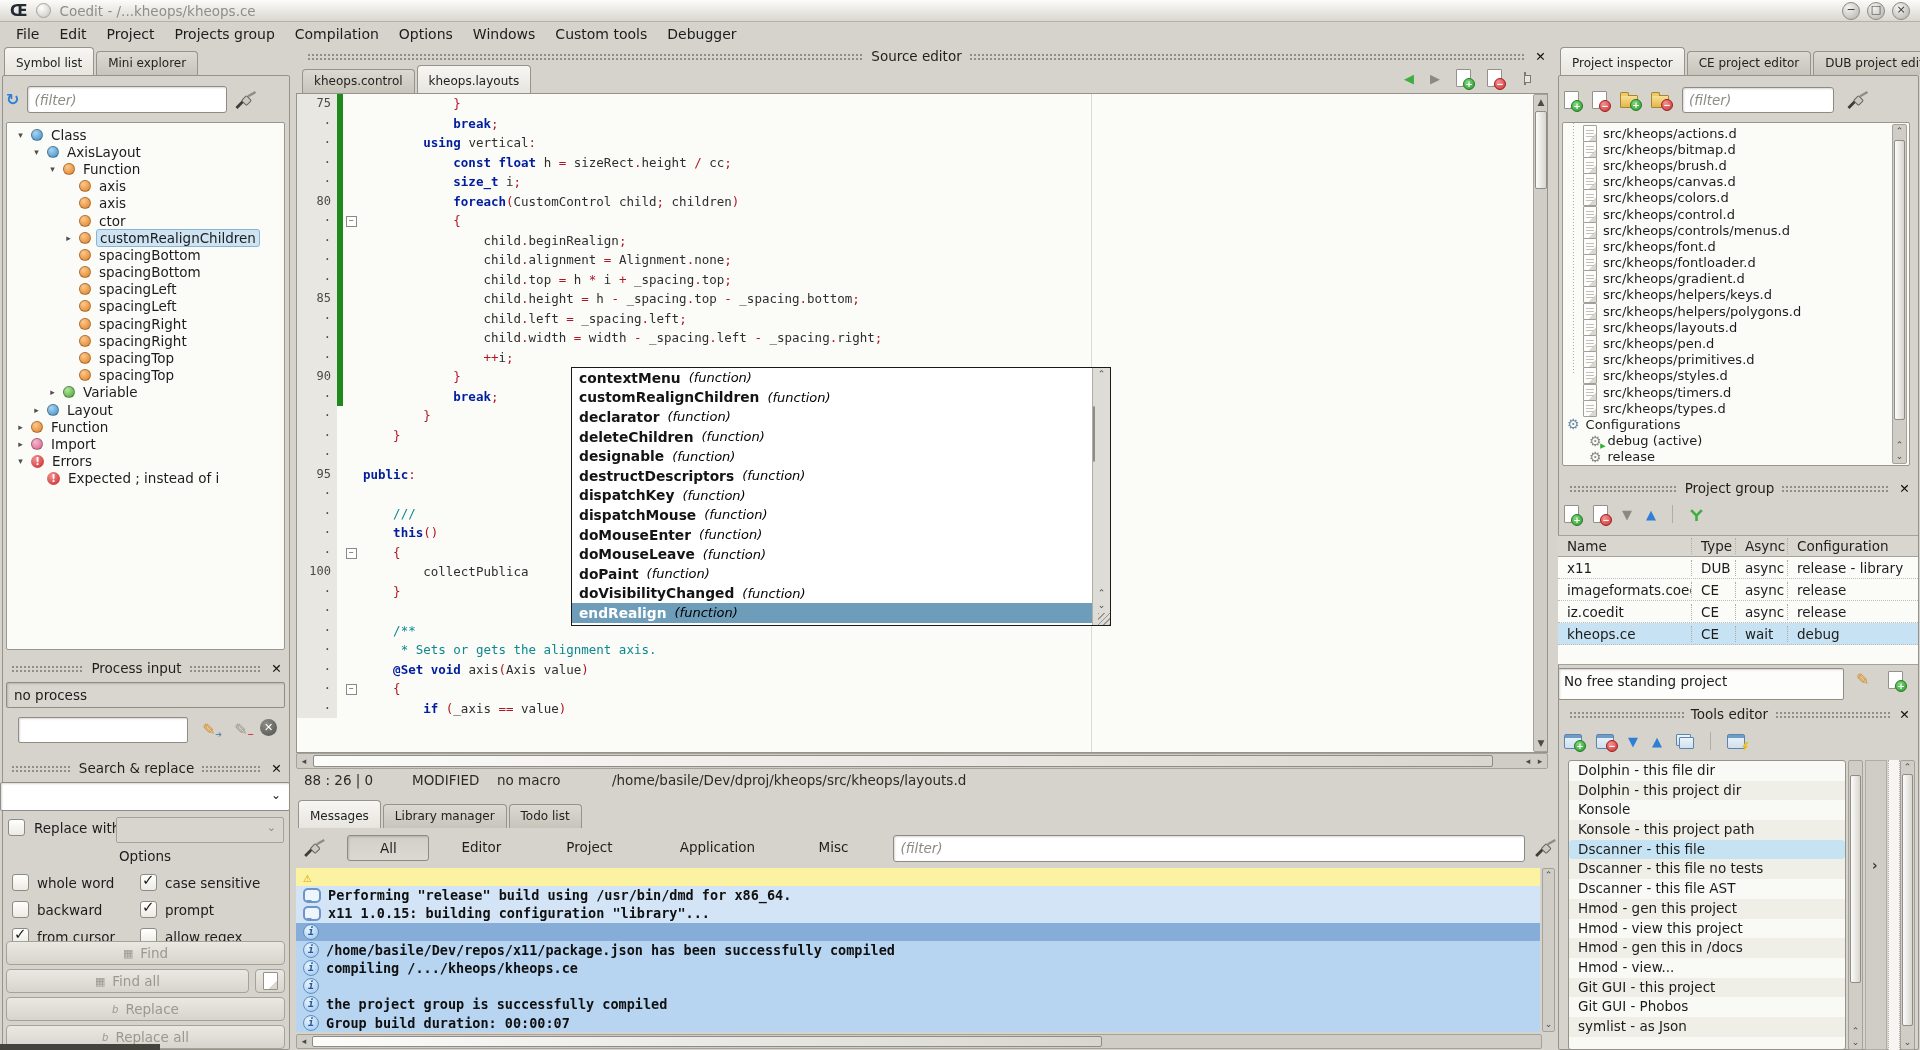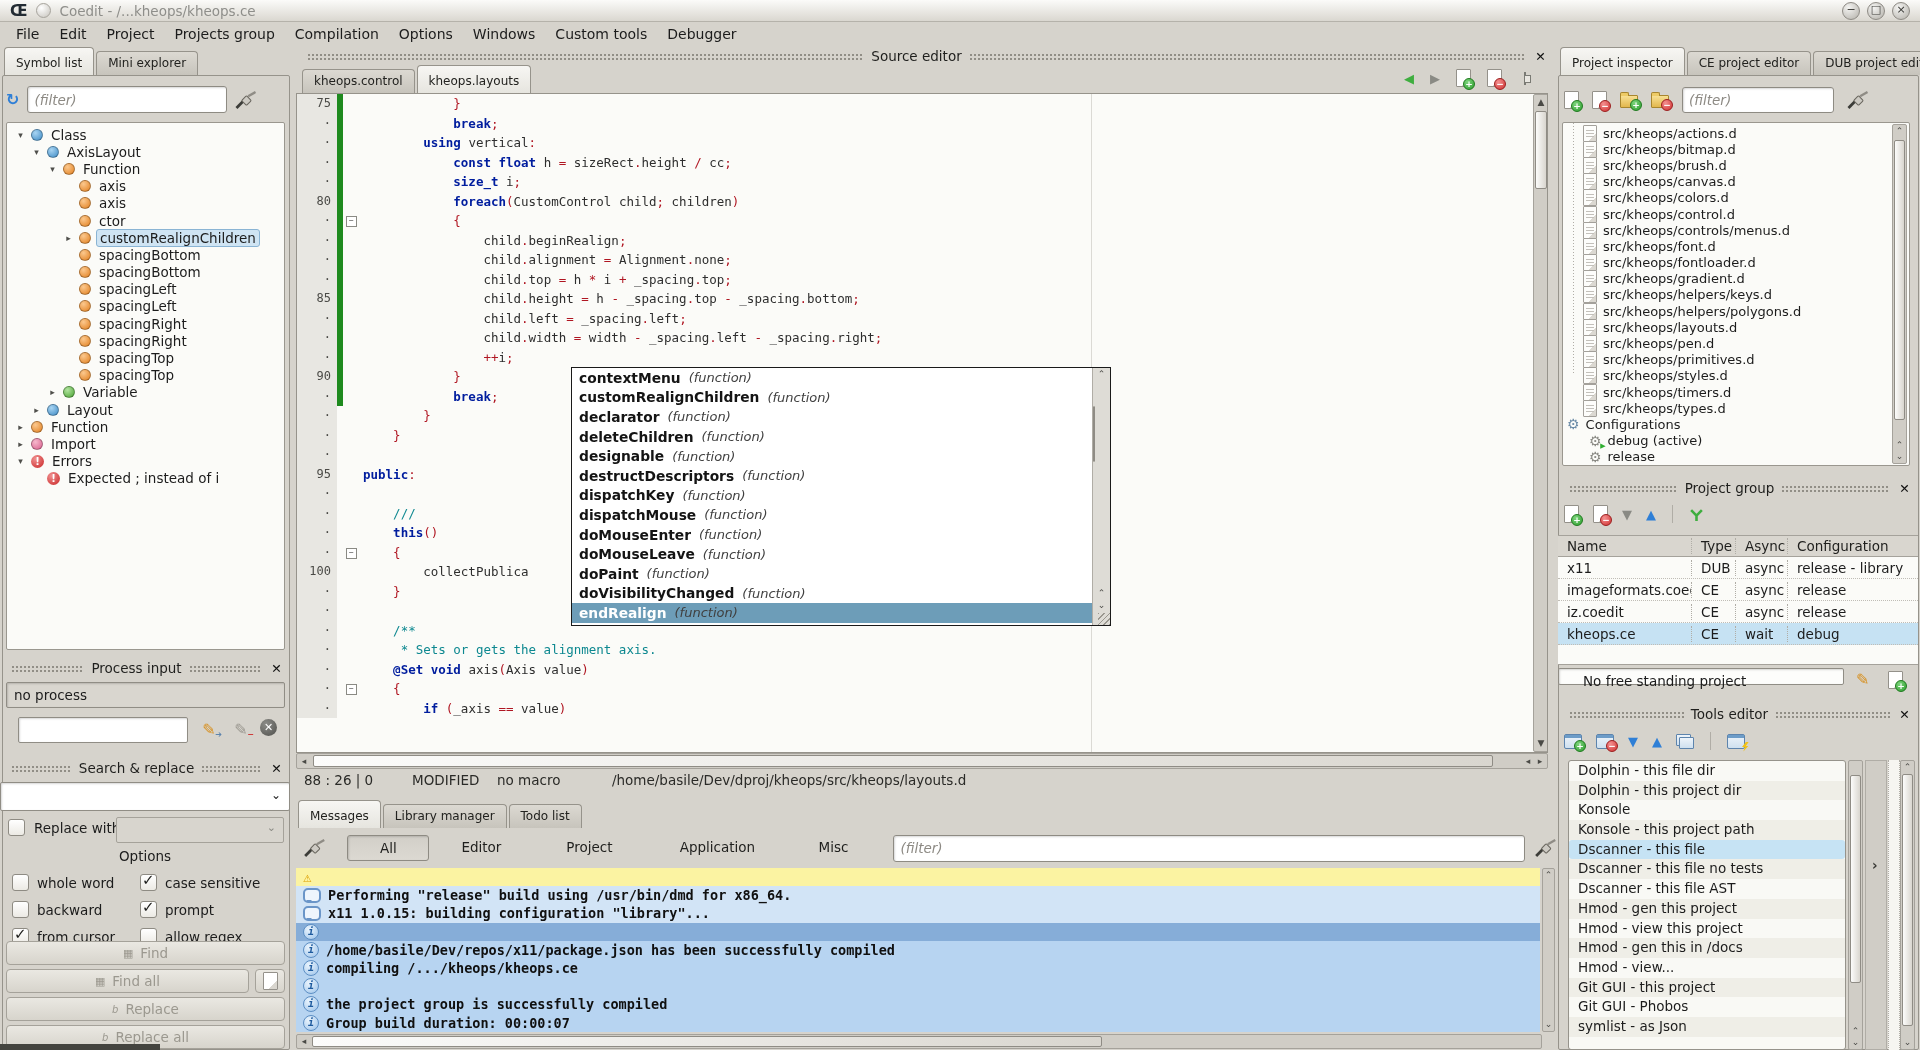--- a/index.html
+++ b/index.html
@@ -110,21 +110,21 @@
   .ct .k{color:#001d9e;font-weight:bold}
   .ct .p{color:#b01622}
   .ct .i{color:#2e2e2e}
   .ct .c{color:#0d8890}
   .caret{display:inline-block;width:2px;height:15px;background:#111;vertical-align:-3px}
   
   #popup{position:absolute;left:274px;top:273px;width:538px;height:257px;background:#fff;border:1px solid #1a1a1a;z-index:6;display:flex}
   #popup-list{flex:1;overflow:hidden}
   .pop-row{height:19.6px;padding:0 7px;display:flex;align-items:center;gap:8px;font-size:13.8px;white-space:nowrap}
   .pop-name{font-weight:bold;color:#141414}
-  .pop-kind{color:#404040;font-style:italic;font-size:13px}
+  .pop-kind{color:#000000;font-style:italic;font-size:13px}
   .pop-row.sel{background:#6d9db8}
   .pop-row.sel .pop-name{color:#fff}
   #pop-sb{width:17px;background:#dedcd6;border-left:1px solid #b0ada6;position:relative}
   #pop-grip{position:absolute;right:0;bottom:0;width:12px;height:12px;
      background:repeating-linear-gradient(135deg,#9a978f 0 1px,transparent 1px 4px)}
   
   #statusbar{position:absolute;left:0;top:727px;width:1264px;height:25px;font-size:13.5px;color:#2a2a27}
   .fbtn{height:24px;border-radius:3px;font-size:13.5px;display:flex;align-items:center;justify-content:center;color:#1f1f1d}
   .fbtn.on{border:1px solid #8e8b83;background:linear-gradient(#d2cfc8,#dcd9d2);box-shadow:inset 1px 1px 2px rgba(0,0,0,.15)}
   .log{height:18.2px;display:flex;align-items:center;gap:7px;padding-left:7px;font-family:"DejaVu Sans Mono",monospace;
@@ -753,21 +753,21 @@
         <span>async</span>
         <span>release</span>
       </div>
       <div class="pgrow sel">
         <span>kheops.ce</span>
         <span>CE</span>
         <span>wait</span>
         <span>debug</span>
       </div>
     </div>
-  <div class="sunken" style="position:absolute;left:2px;top:623px;width:286px;height:17px;line-height:25px;padding-left:24px;background:#fdfdfb">No free standing project</div>
+  <div class="sunken" style="position:absolute;left:2px;top:623px;width:286px;height:32px;line-height:25px;padding-left:5px;background:#fdfdfb">No free standing project</div>
   <span class="pencil" style="position:absolute;left:300px;top:625px">✎</span>
   <span class="ti ic-doc bd add" style="position:absolute;left:332px;top:626px"></span>
 
   <div class="dhdr" style="left:6px;top:661px;width:350px">
     <span class="lead"></span>
       <span>Tools editor</span>
       <span class="lead"></span>
     <span class="x">✕</span>
   </div>
   <div style="position:absolute;left:8px;top:681px;height:30px;display:flex;align-items:center;gap:14px">

